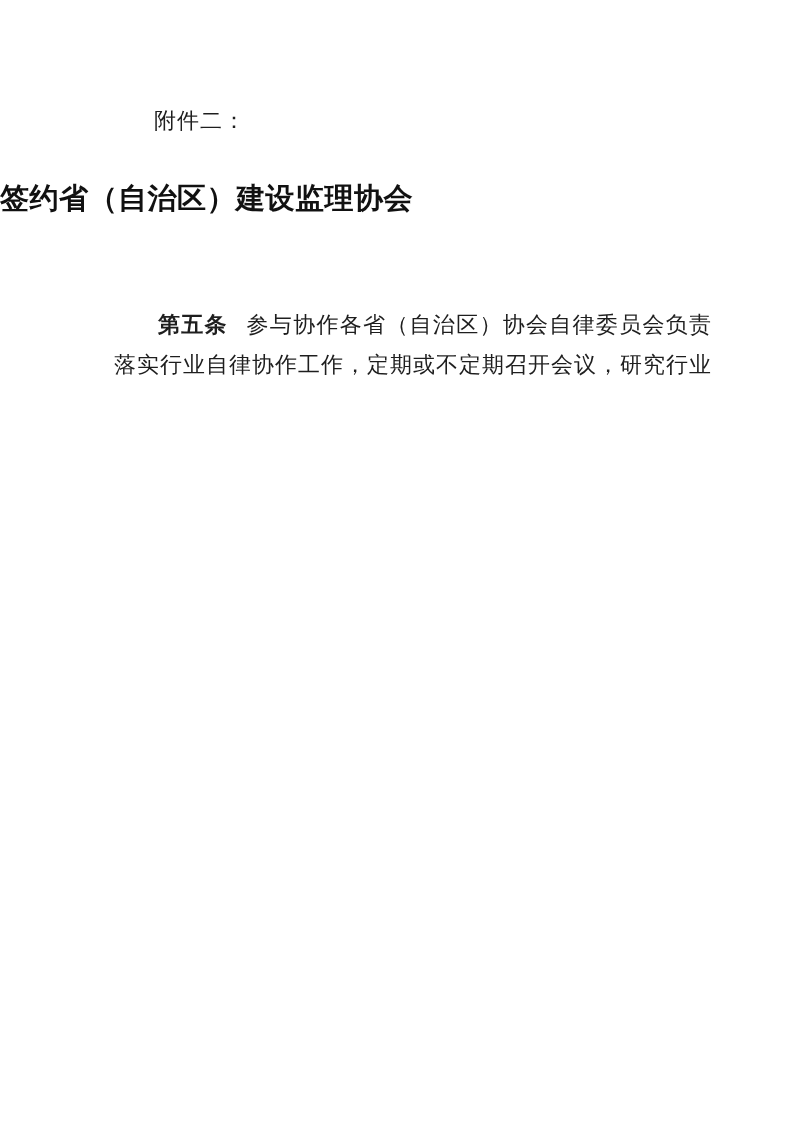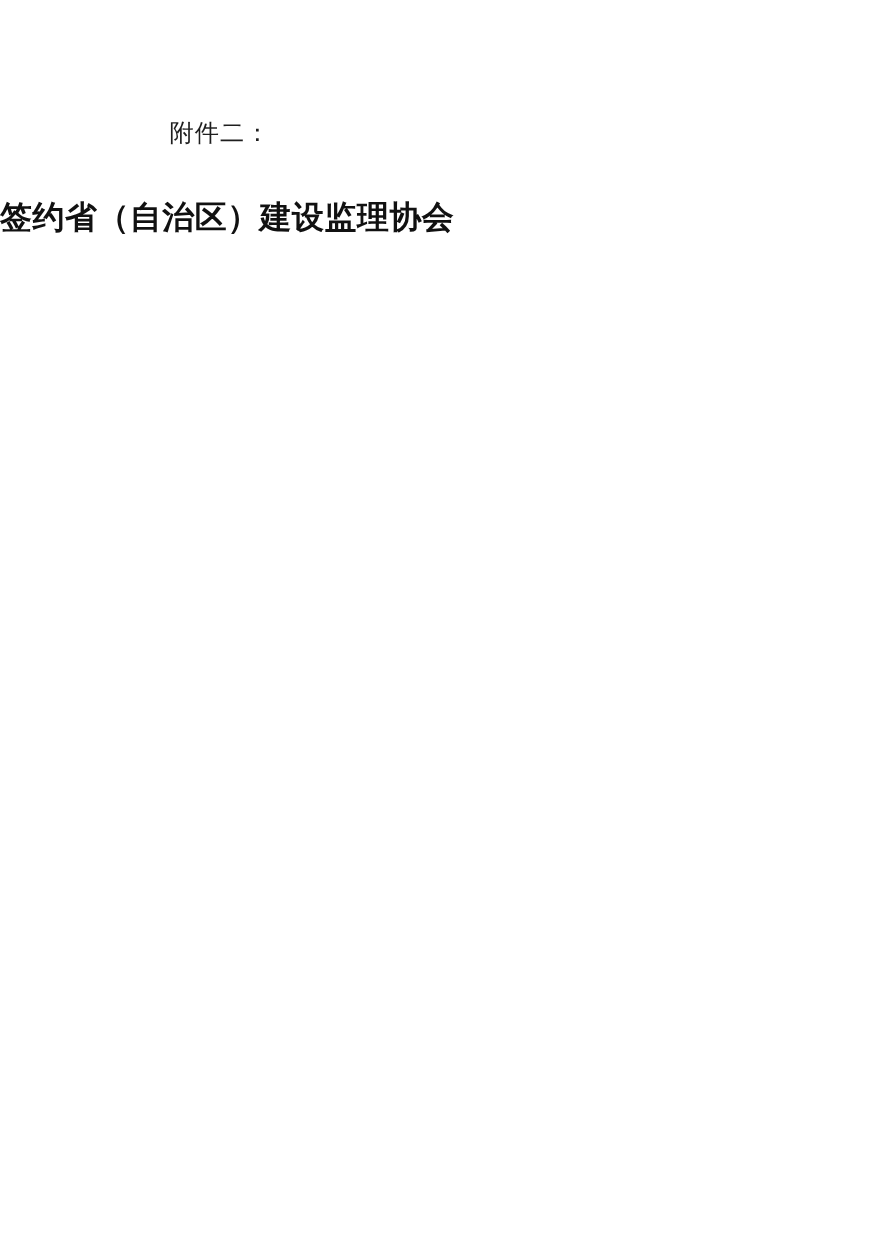--- a/index.html
+++ b/index.html
@@ -69,16 +69,19 @@
   <div class="doc-title">
     <div>签约省（自治区）建设监理协会</div>
   </div>
 
   <div class="doc-body">
 
 
 
 
 
+    <p class="para">
+      <span class="para-num">第五条</span><span>参与协作各省（自治区）协会自律委员会负责落实行业自律协作工作，定期或不定期召开会议，研究行业</span>
+    </p>
 
   </div>
 
 </div>
 
 </body></html>

